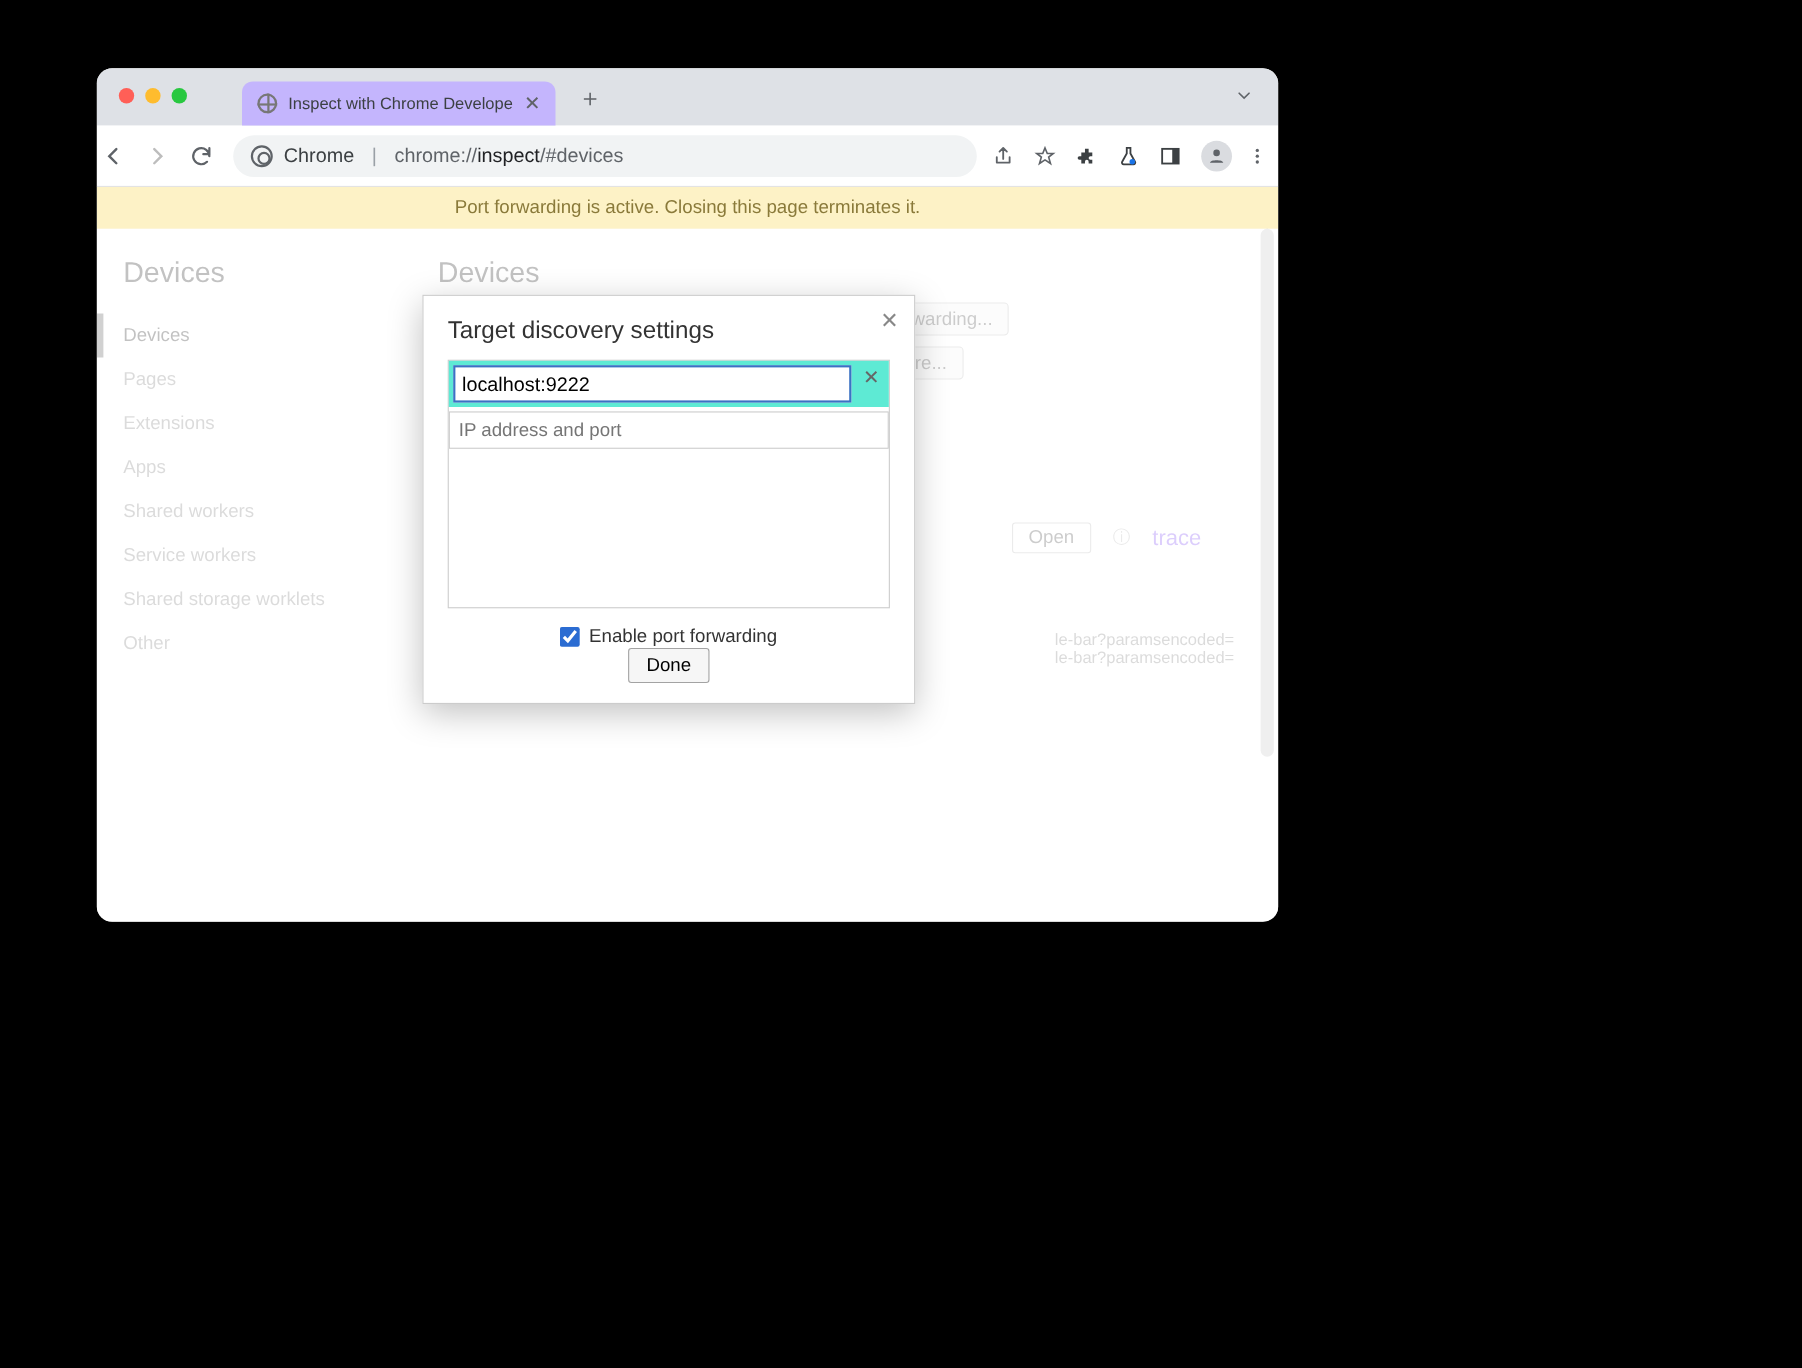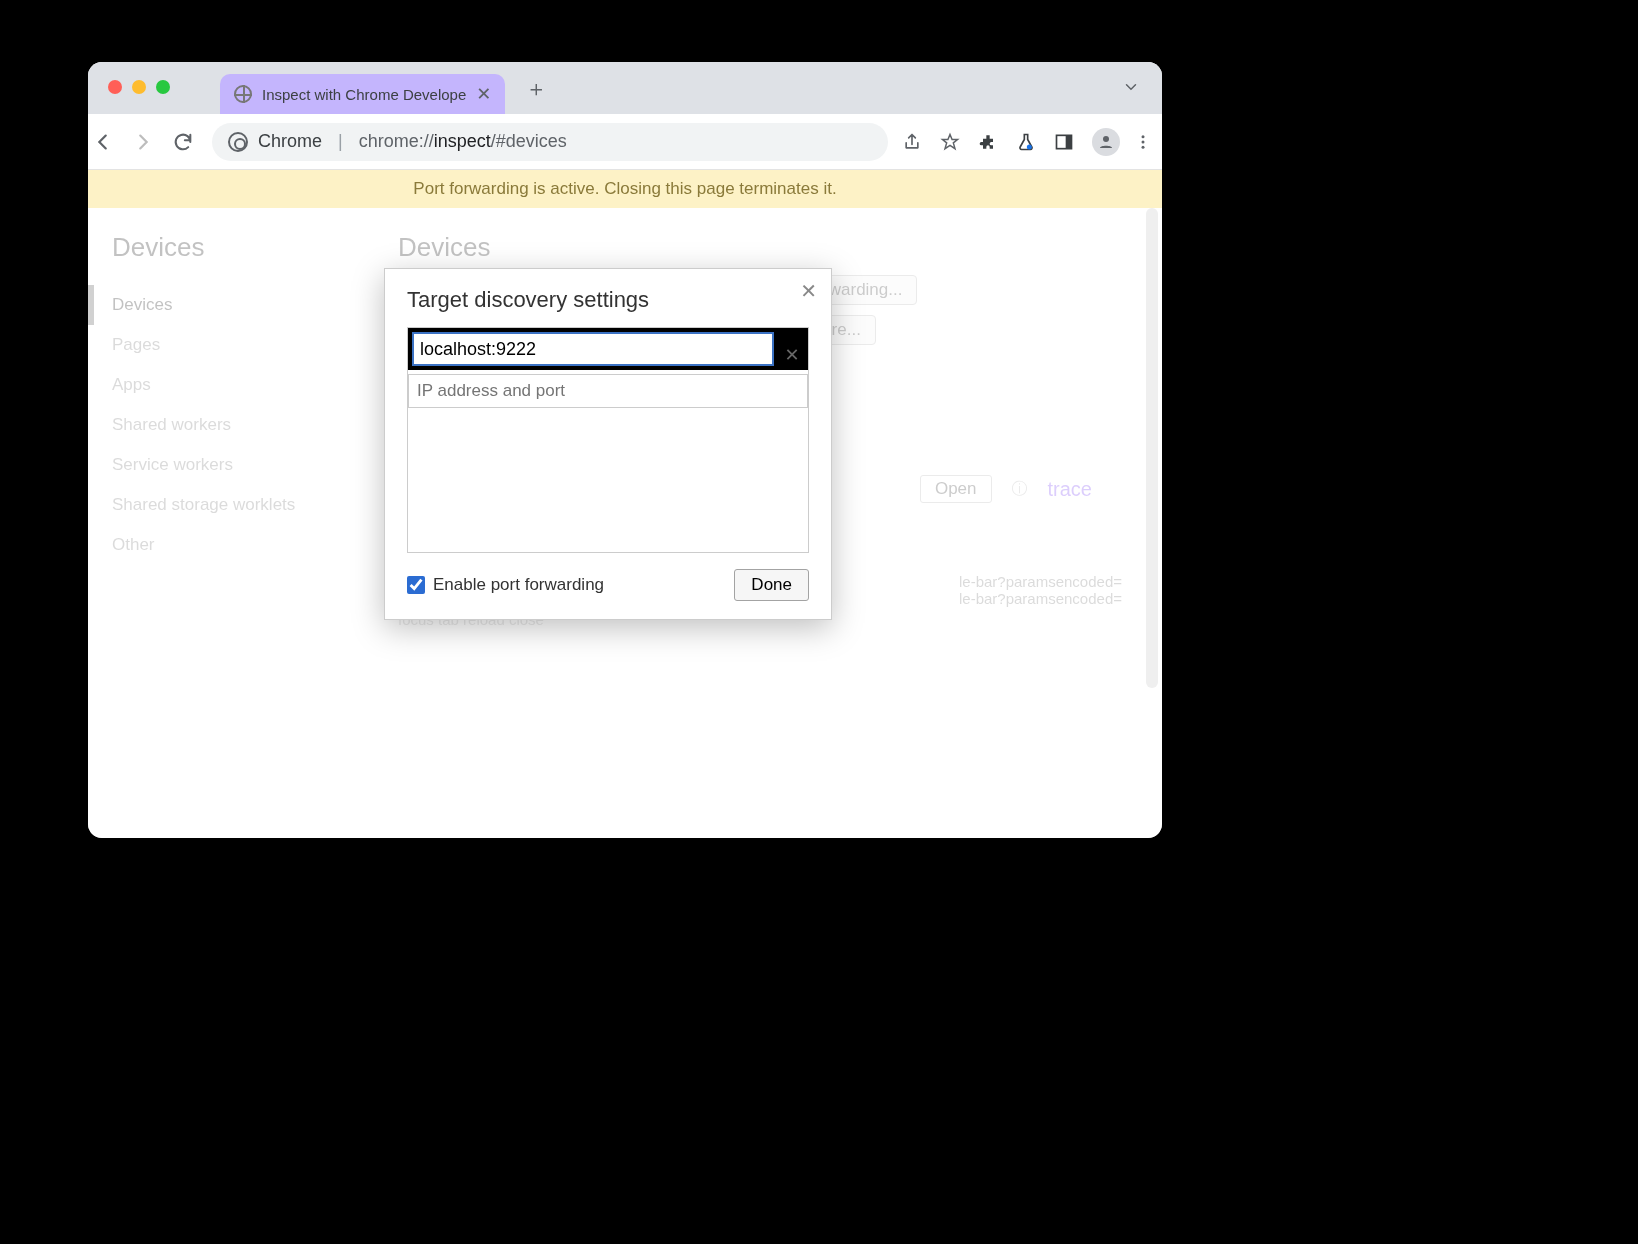--- a/index.html
+++ b/index.html
@@ -59,28 +59,28 @@
   .scrollthumb{position:absolute;right:2px;top:0;width:12px;height:480px;background:#c9c9c9;border-radius:6px;}
   
   .dim{position:absolute;left:0;right:0;top:146px;bottom:0;background:rgba(255,255,255,0.7);}
   
   .dialog{
     position:absolute;left:296px;top:206px;width:448px;background:#fff;
     border:1px solid #ccc;box-shadow:0 8px 30px rgba(0,0,0,0.25);padding:18px 22px;z-index:5;
   }
   .dialog .close{position:absolute;right:14px;top:10px;color:#888;font-size:20px;}
   .dialog h3{font-size:22px;font-weight:400;color:#333;margin-bottom:14px;}
-  .trow{display:flex;align-items:flex-end;background:#000000;padding:4px;gap:6px;}
+  .trow{display:flex;align-items:flex-start;background:#5eead4;padding:4px;gap:6px;}
   .trow input{flex:1;height:34px;border:2px solid #3b72c4;font-size:18px;padding:0 6px;background:#fff;outline:none;}
   .trow .rm{color:#666;font-size:18px;width:24px;text-align:center;}
   .trow2{margin-top:4px;}
   .trow2 input{width:100%;height:34px;border:1px solid #ccc;font-size:17px;padding:0 8px;color:#888;}
   .tlist{border:1px solid #ccc;height:226px;margin-top:0;}
   .dialog .desc{font-size:17px;color:#333;margin-top:14px;line-height:1.35;}
-  .dfooter{display:flex;align-items:center;justify-content:space-between;margin-top:16px;}
+  .dfooter{display:flex;align-items:center;justify-content:flex-end;margin-top:16px;flex-direction:column;}
   .dfooter label{display:flex;align-items:center;gap:8px;font-size:17px;color:#333;}
   .dfooter input[type=checkbox]{width:18px;height:18px;accent-color:#2b6cd2;}
   .donebtn{background:#f6f6f6;border:1px solid #a3a3a3;border-radius:3px;padding:5px 16px;font-size:17px;}
   svg{display:block;}
 </style>
 </head>
 <body>
 
 <div class="browser">
 
@@ -172,20 +172,21 @@
   <div class="infobar">
     <span>Port forwarding is active. Closing this page terminates it.</span>
   </div>
 
   <div class="content">
     <div class="sidebar">
       <h1>Devices</h1>
       <ul>
         <li class="active">Devices</li>
         <li>Pages</li>
+        <li>Extensions</li>
         <li>Apps</li>
         <li>Shared workers</li>
         <li>Service workers</li>
         <li>Shared storage worklets</li>
         <li>Other</li>
       </ul>
     </div>
     <div class="main">
       <h2>Devices</h2>
       <div class="row">

